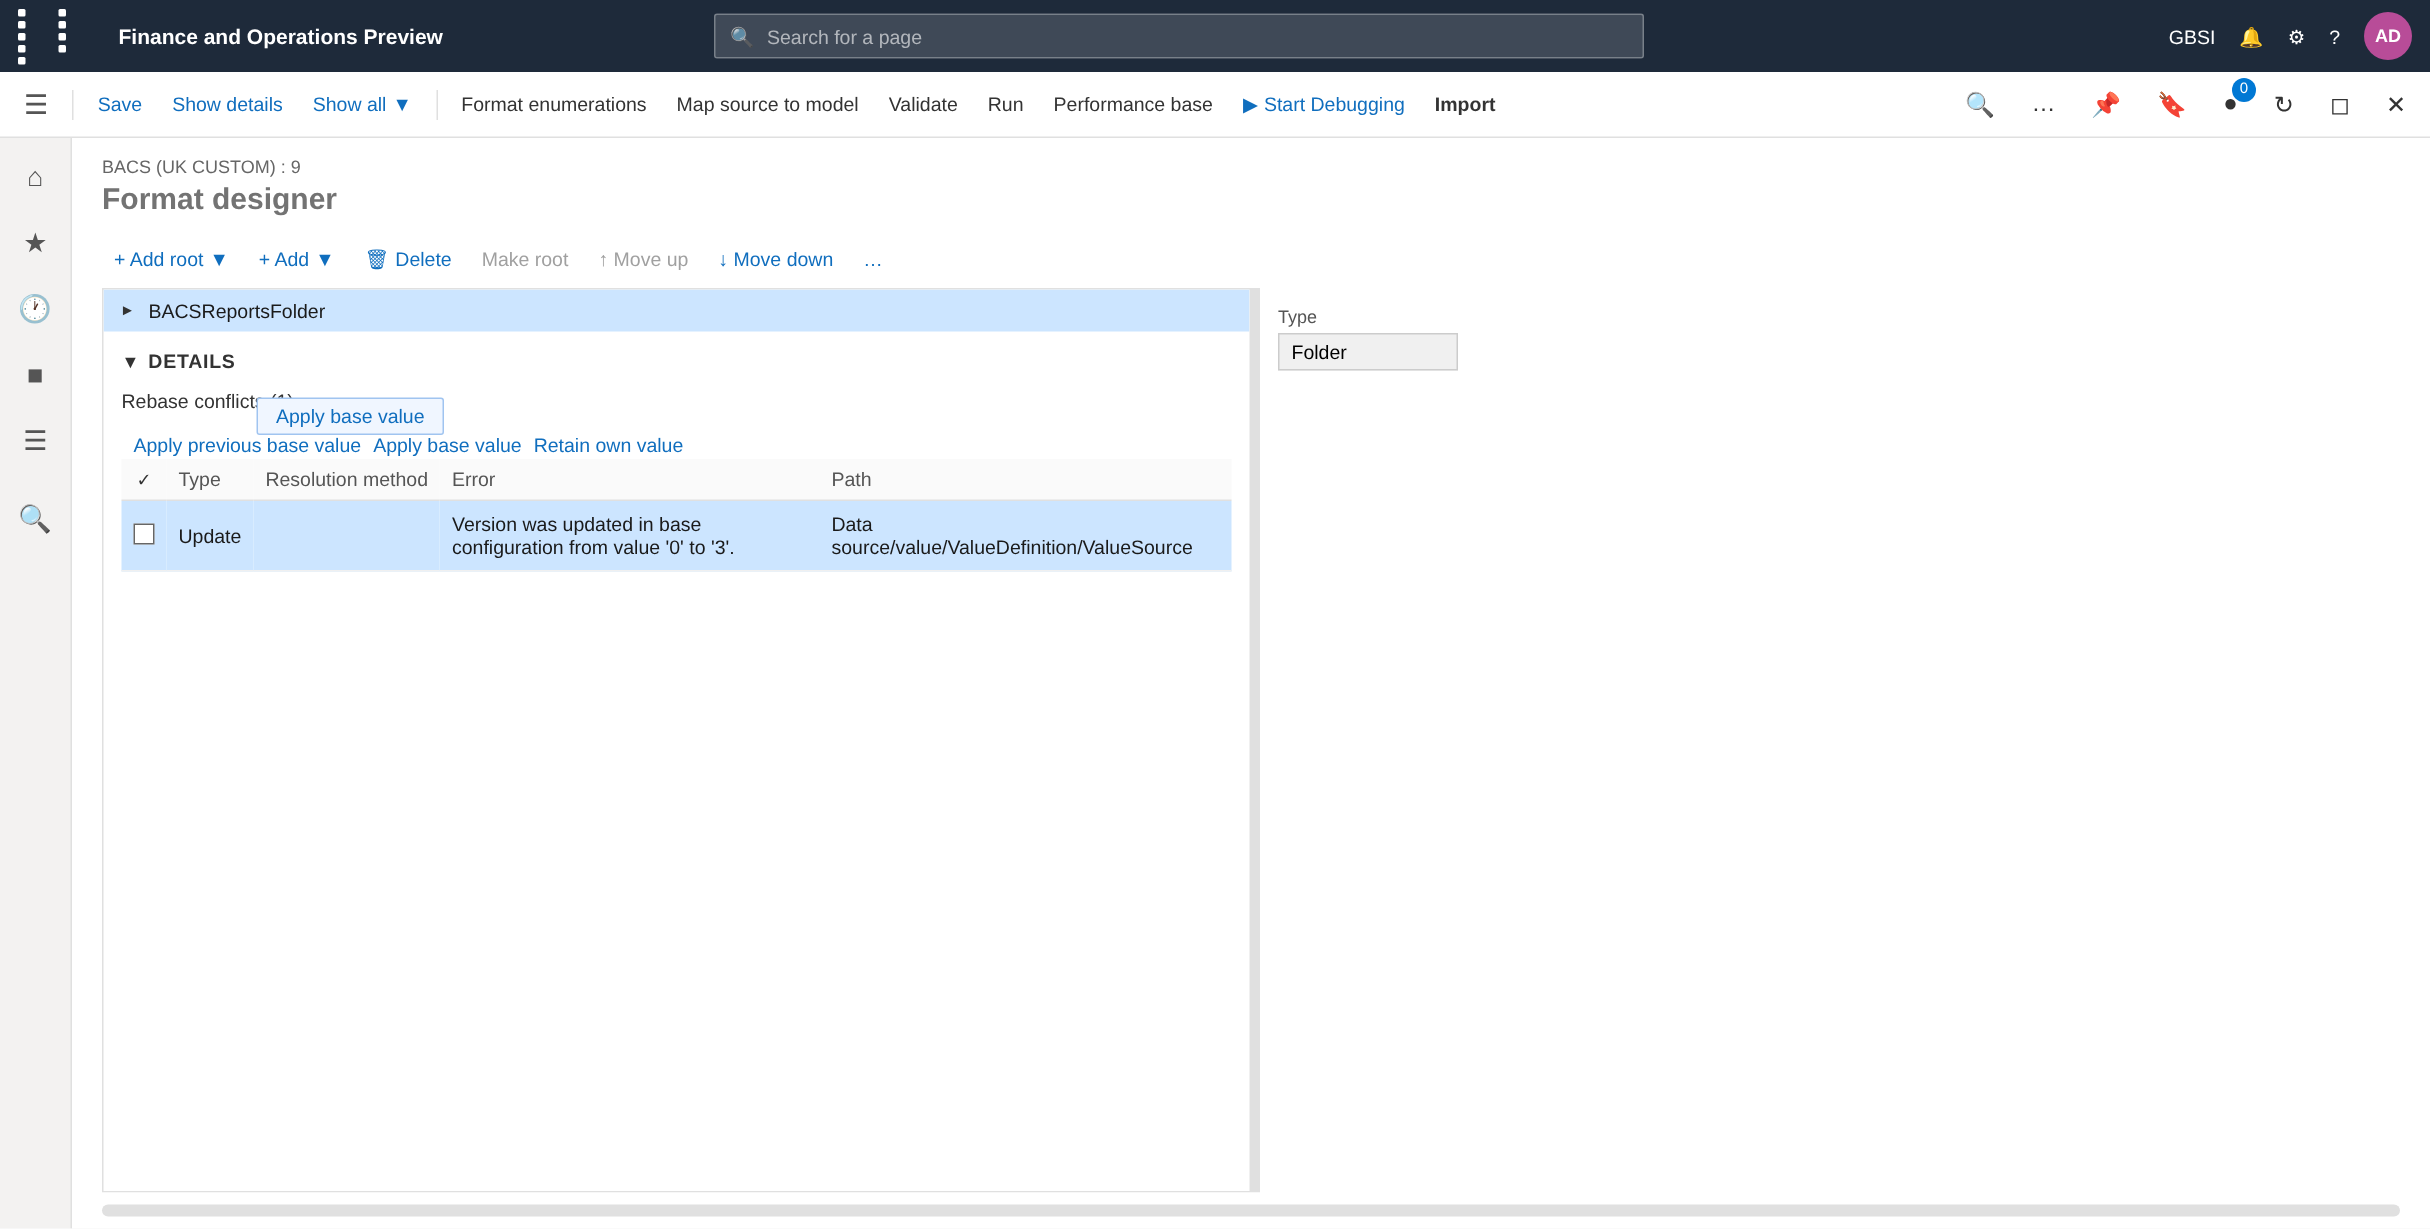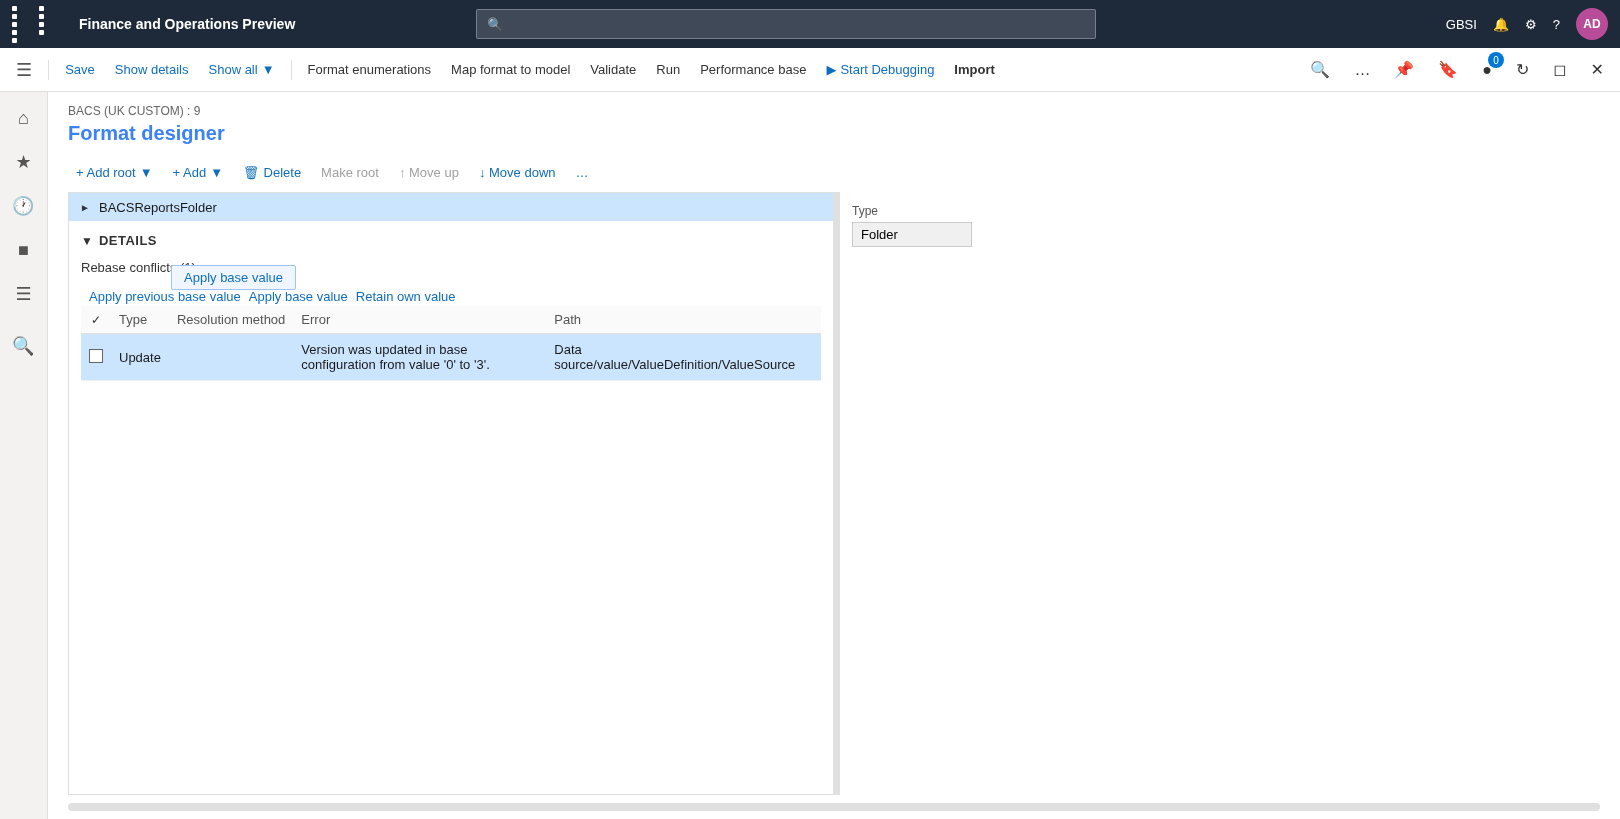--- a/index.html
+++ b/index.html
@@ -163,21 +163,21 @@
       background: #ffffff;
     }
     .breadcrumb {
       font-size: 12px;
       color: #666;
       margin-bottom: 4px;
     }
     .page-title {
       font-size: 20px;
       font-weight: 600;
-      color: #3b82f6;
+      color: #737373;
     }
 
     
     .designer-content {
       flex: 1;
       display: flex;
       flex-direction: column;
       overflow: hidden;
       padding: 0 20px;
     }
@@ -414,20 +414,21 @@
     <div class="top-nav-grid-dot"></div>
     <div class="top-nav-grid-dot"></div>
     <div class="top-nav-grid-dot"></div>
     <div class="top-nav-grid-dot"></div>
     <div class="top-nav-grid-dot"></div>
   </div>
   <span class="top-nav-title">Finance and Operations Preview</span>
 
   <div class="search-bar" style="margin: 0 auto; max-width: 620px;">
     <span>🔍</span>
+    <input type="text" placeholder="Search for a page" style="">
   </div>
 
   <div class="top-nav-right">
     <span class="top-nav-right-item">GBSI</span>
     <span class="top-nav-right-item">🔔</span>
     <span class="top-nav-right-item">⚙</span>
     <span class="top-nav-right-item">?</span>
     <div class="avatar">AD</div>
   </div>
 </div>
@@ -436,21 +437,21 @@
   <span style="font-size:18px; color:#555; padding: 4px 8px; cursor:pointer;">☰</span>
   <div class="toolbar-separator"></div>
   <button class="toolbar-btn">Save</button>
   <button class="toolbar-btn">Show details</button>
   <button class="toolbar-btn">
     <span>Show all</span>
     <span>▼</span>
   </button>
   <div class="toolbar-separator"></div>
   <button class="toolbar-btn text-dark">Format enumerations</button>
-  <button class="toolbar-btn text-dark">Map format to model</button>
+  <button class="toolbar-btn text-dark">Map source to model</button>
   <button class="toolbar-btn text-dark">Validate</button>
   <button class="toolbar-btn text-dark">Run</button>
   <button class="toolbar-btn text-dark">Performance base</button>
   <button class="toolbar-btn">
     <span>▶</span>
     <span>Start Debugging</span>
   </button>
   <button class="toolbar-btn text-dark" style="font-weight:600;">Import</button>
   <div style="margin-left:auto; display:flex; gap:8px;">
     <button class="toolbar-icon-btn">🔍</button>

